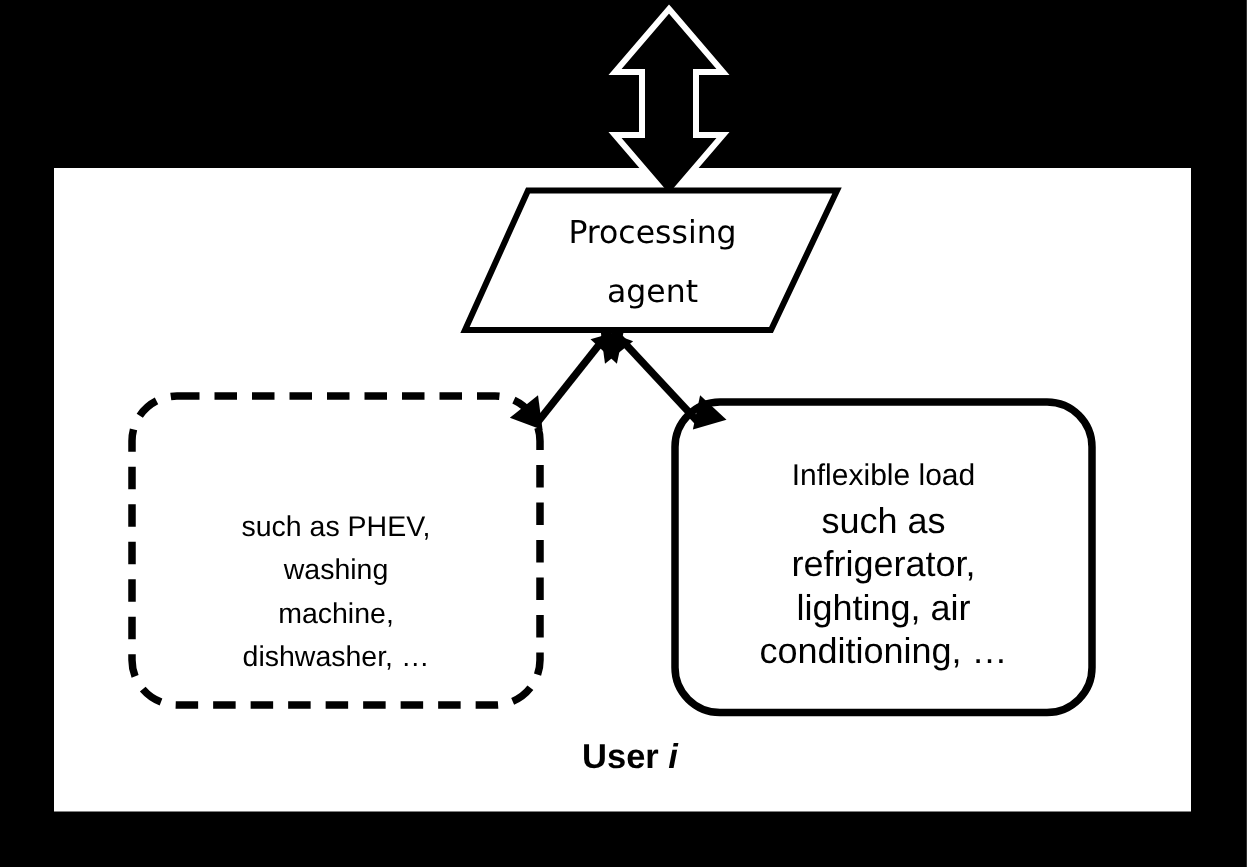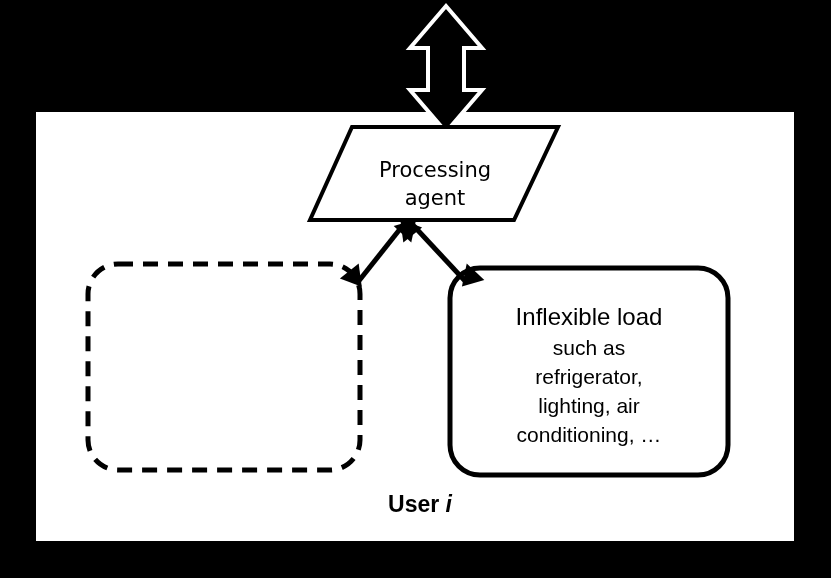--- a/index.html
+++ b/index.html
@@ -36,52 +36,52 @@
   
   .txt {
     position: absolute;
     text-align: center;
     color: #000000;
     line-height: 1.0;
     white-space: pre-line;
   }
   #agent-text {
     left: 330px;
-    top: 156px;
+    top: 136px;
     width: 210px;
     font-family: "DejaVu Sans", sans-serif;
     font-size: 21px;
-    line-height: 28px;
+    line-height: 39px;
   }
   #flex-title {
     left: 95px;
     top: 309px;
     width: 258px;
     font-size: 23px;
     line-height: 28px;
   }
   #flex-body {
     left: 95px;
     top: 337px;
     width: 258px;
     font-size: 19px;
     line-height: 29px;
   }
   #inflex-title {
     left: 455px;
     top: 303px;
     width: 268px;
-    font-size: 24px;
+    font-size: 20px;
     line-height: 28px;
   }
   #inflex-body {
     left: 455px;
     top: 333px;
     width: 268px;
-    font-size: 21px;
+    font-size: 24px;
     line-height: 29px;
   }
   #user-label {
     left: 315px;
     top: 493px;
     width: 210px;
     font-size: 23px;
     font-weight: bold;
   }
   #user-label .ital {
@@ -116,20 +116,24 @@
     <g>
       <line x1="412" y1="224" x2="466" y2="282" stroke="#000000" stroke-width="5"></line>
       <polygon points="412,218 424,238 400,238" fill="#000000" transform="rotate(42.9 412 224)"></polygon>
       <polygon points="466,288 454,268 478,268" fill="#000000" transform="rotate(42.9 466 282)"></polygon>
     </g>
   </svg>
 
   <div class="txt" id="agent-text">Processing
 agent</div>
 
+  <div class="txt" id="flex-body">such as PHEV,
+washing
+machine,
+dishwasher, …</div>
 
   <div class="txt" id="inflex-title">Inflexible load</div>
   <div class="txt" id="inflex-body">such as
 refrigerator,
 lighting, air
 conditioning, …</div>
 
   <div class="txt" id="user-label"><span></span><span id="user-prefix">User</span><span> </span><span class="ital">i</span></div>
 
 </div>

